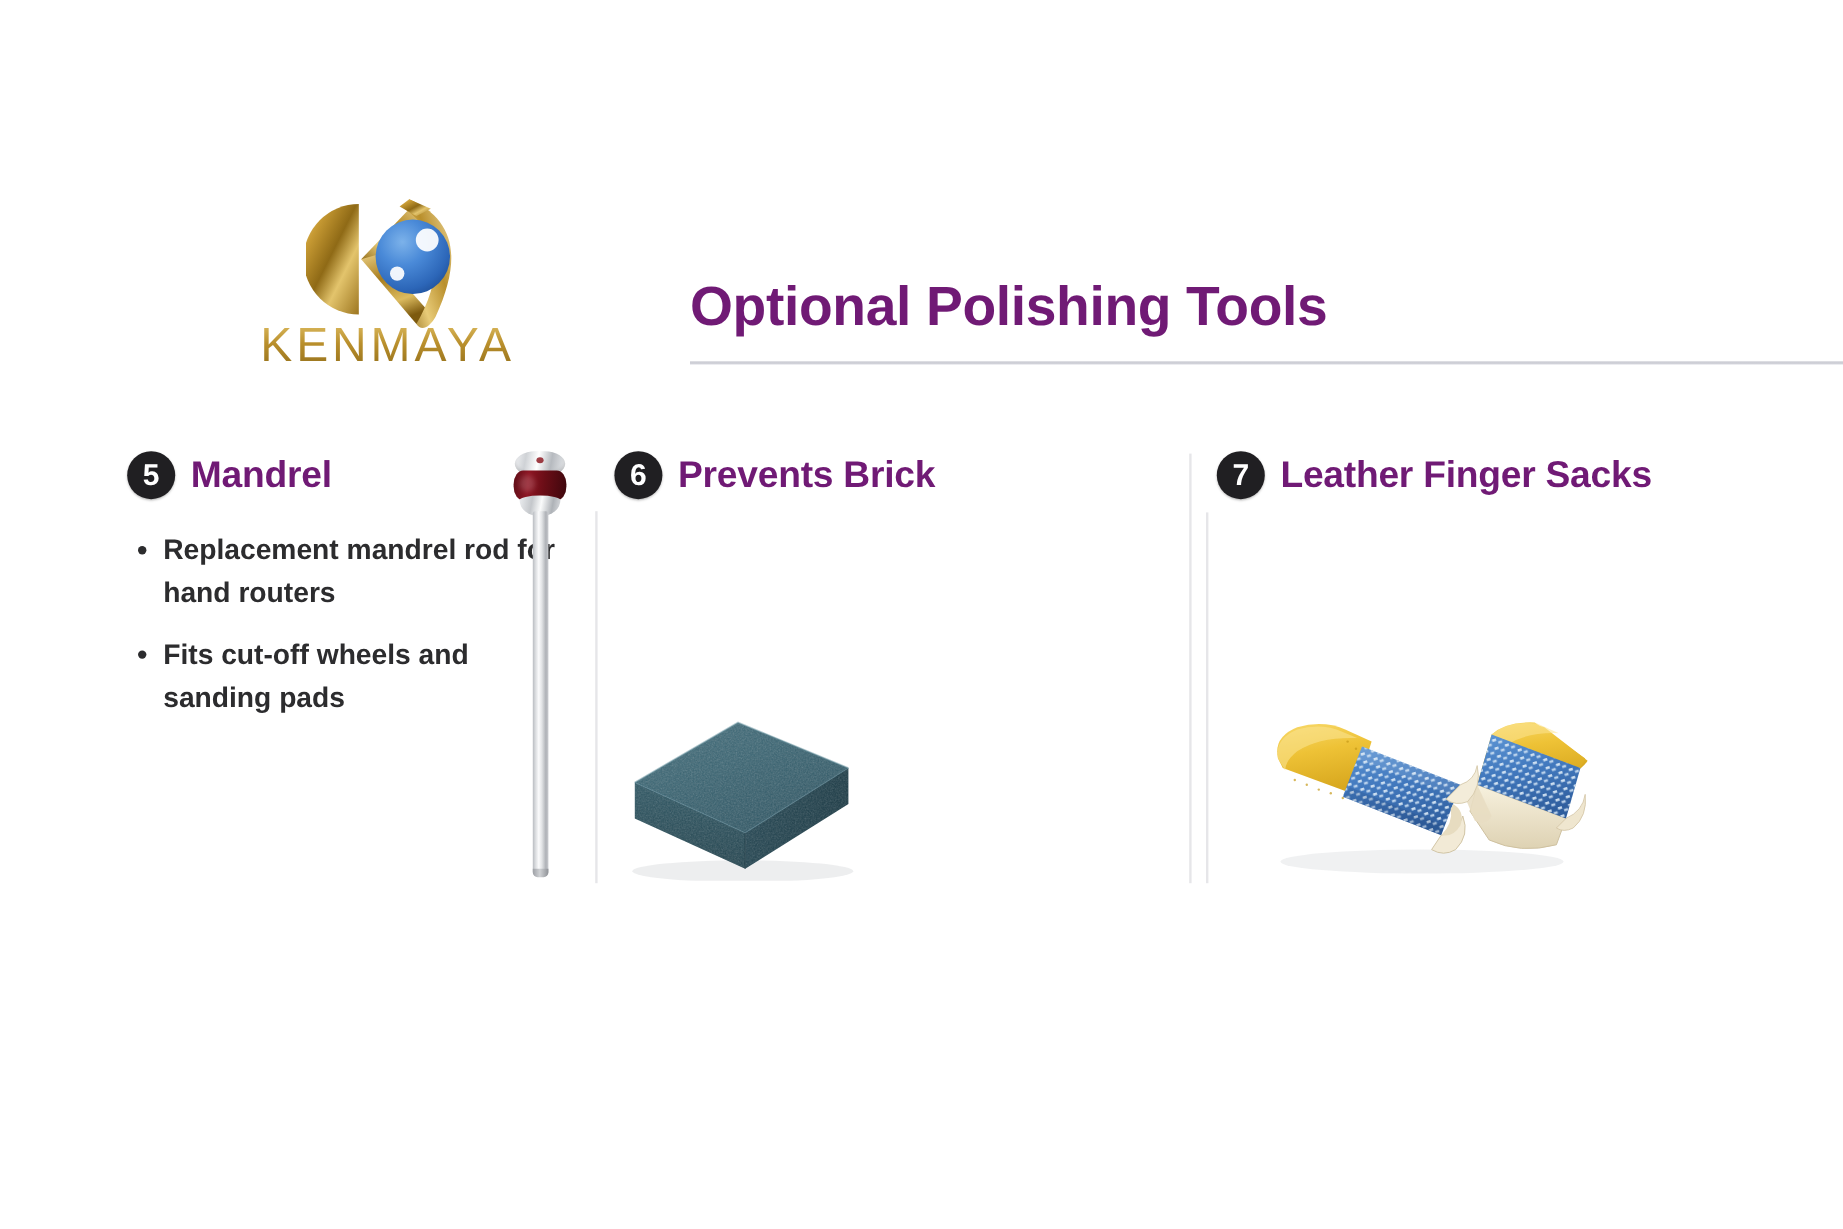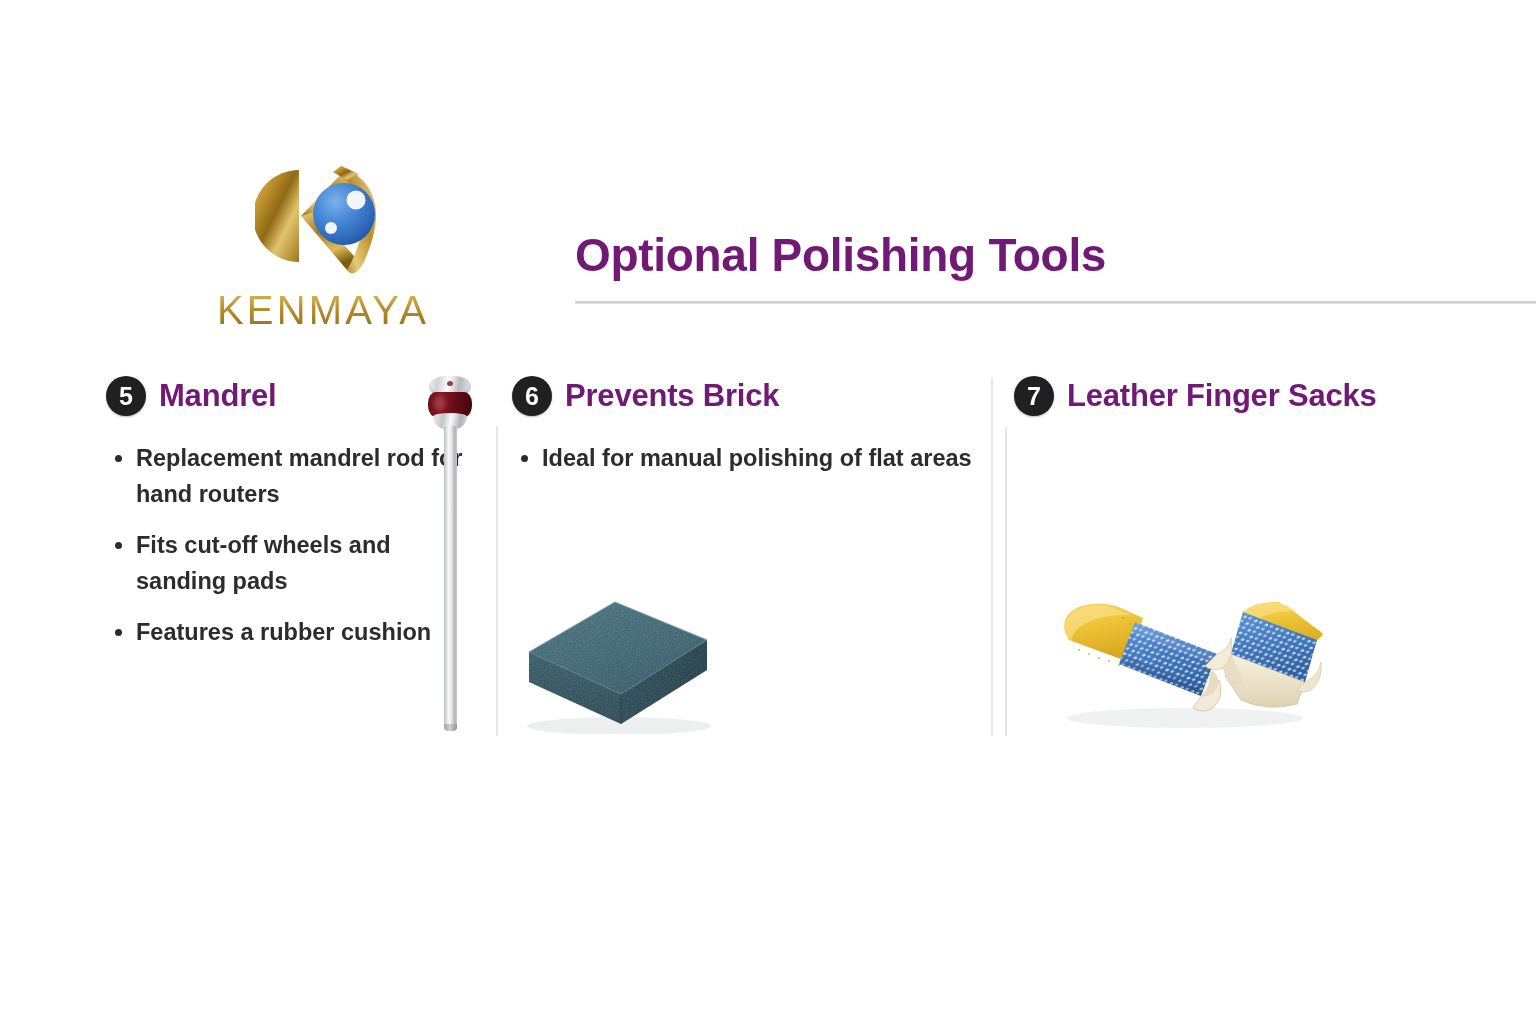--- a/index.html
+++ b/index.html
@@ -8,21 +8,21 @@
     background:#ffffff;
     font-family:"Liberation Sans", sans-serif;
     overflow:hidden;
   }
   #page { position:relative; width:1536px; height:1024px; background:#fff; }
 
   
   #logo-block { position:absolute; left:193px; top:152px; width:260px; height:180px; }
   #logo-mark { position:absolute; left:62px; top:0px; width:152px; height:128px; }
   #logo-wordmark {
-    position:absolute; left:0px; top:136px; width:260px;
+    position:absolute; left:0px; top:114px; width:260px;
     text-align:center;
     font-family:"Liberation Sans", sans-serif;
     font-size:40px; font-weight:400; letter-spacing:3.2px;
     color:#b8932f;
     background:linear-gradient(180deg,#e2c268 0%,#b98f2c 45%,#8d6a18 100%);
     -webkit-background-clip:text; background-clip:text;
     -webkit-text-fill-color:transparent;
     white-space:nowrap;
   }
 
@@ -191,41 +191,39 @@
   <div class="v-divider" id="divider-3"></div>
 
   <div class="col" id="col-1">
     <div class="col-head">
       <div class="badge">5</div>
       <div class="col-title">Mandrel</div>
     </div>
     <ul class="bullets">
       <li>Replacement mandrel rod for hand routers</li>
       <li>Fits cut-off wheels and sanding pads</li>
-      <li>Features a rubber cushion</li>
     </ul>
   </div>
 
   <div id="img-mandrel">
     <div id="mandrel-cap"></div>
     <div id="mandrel-cap-dot"></div>
     <div id="mandrel-rubber"></div>
     <div id="mandrel-rubber-hl"></div>
     <div id="mandrel-collar"></div>
     <div id="mandrel-shaft"></div>
     <div id="mandrel-shaft-tip"></div>
   </div>
 
   <div class="col" id="col-2">
     <div class="col-head">
       <div class="badge">6</div>
       <div class="col-title">Prevents Brick</div>
     </div>
     <ul class="bullets">
-      <li>Ideal for manual polishing of flat areas</li>
     </ul>
   </div>
 
   <div id="img-brick">
     <svg id="brick-svg" viewBox="0 0 230 140" width="230" height="140">
       <defs>
         <linearGradient id="bTop" x1="0" y1="0" x2="0.7" y2="1">
           <stop offset="0%" stop-color="#456f7d"></stop>
           <stop offset="45%" stop-color="#3a6573"></stop>
           <stop offset="100%" stop-color="#2f5664"></stop>

